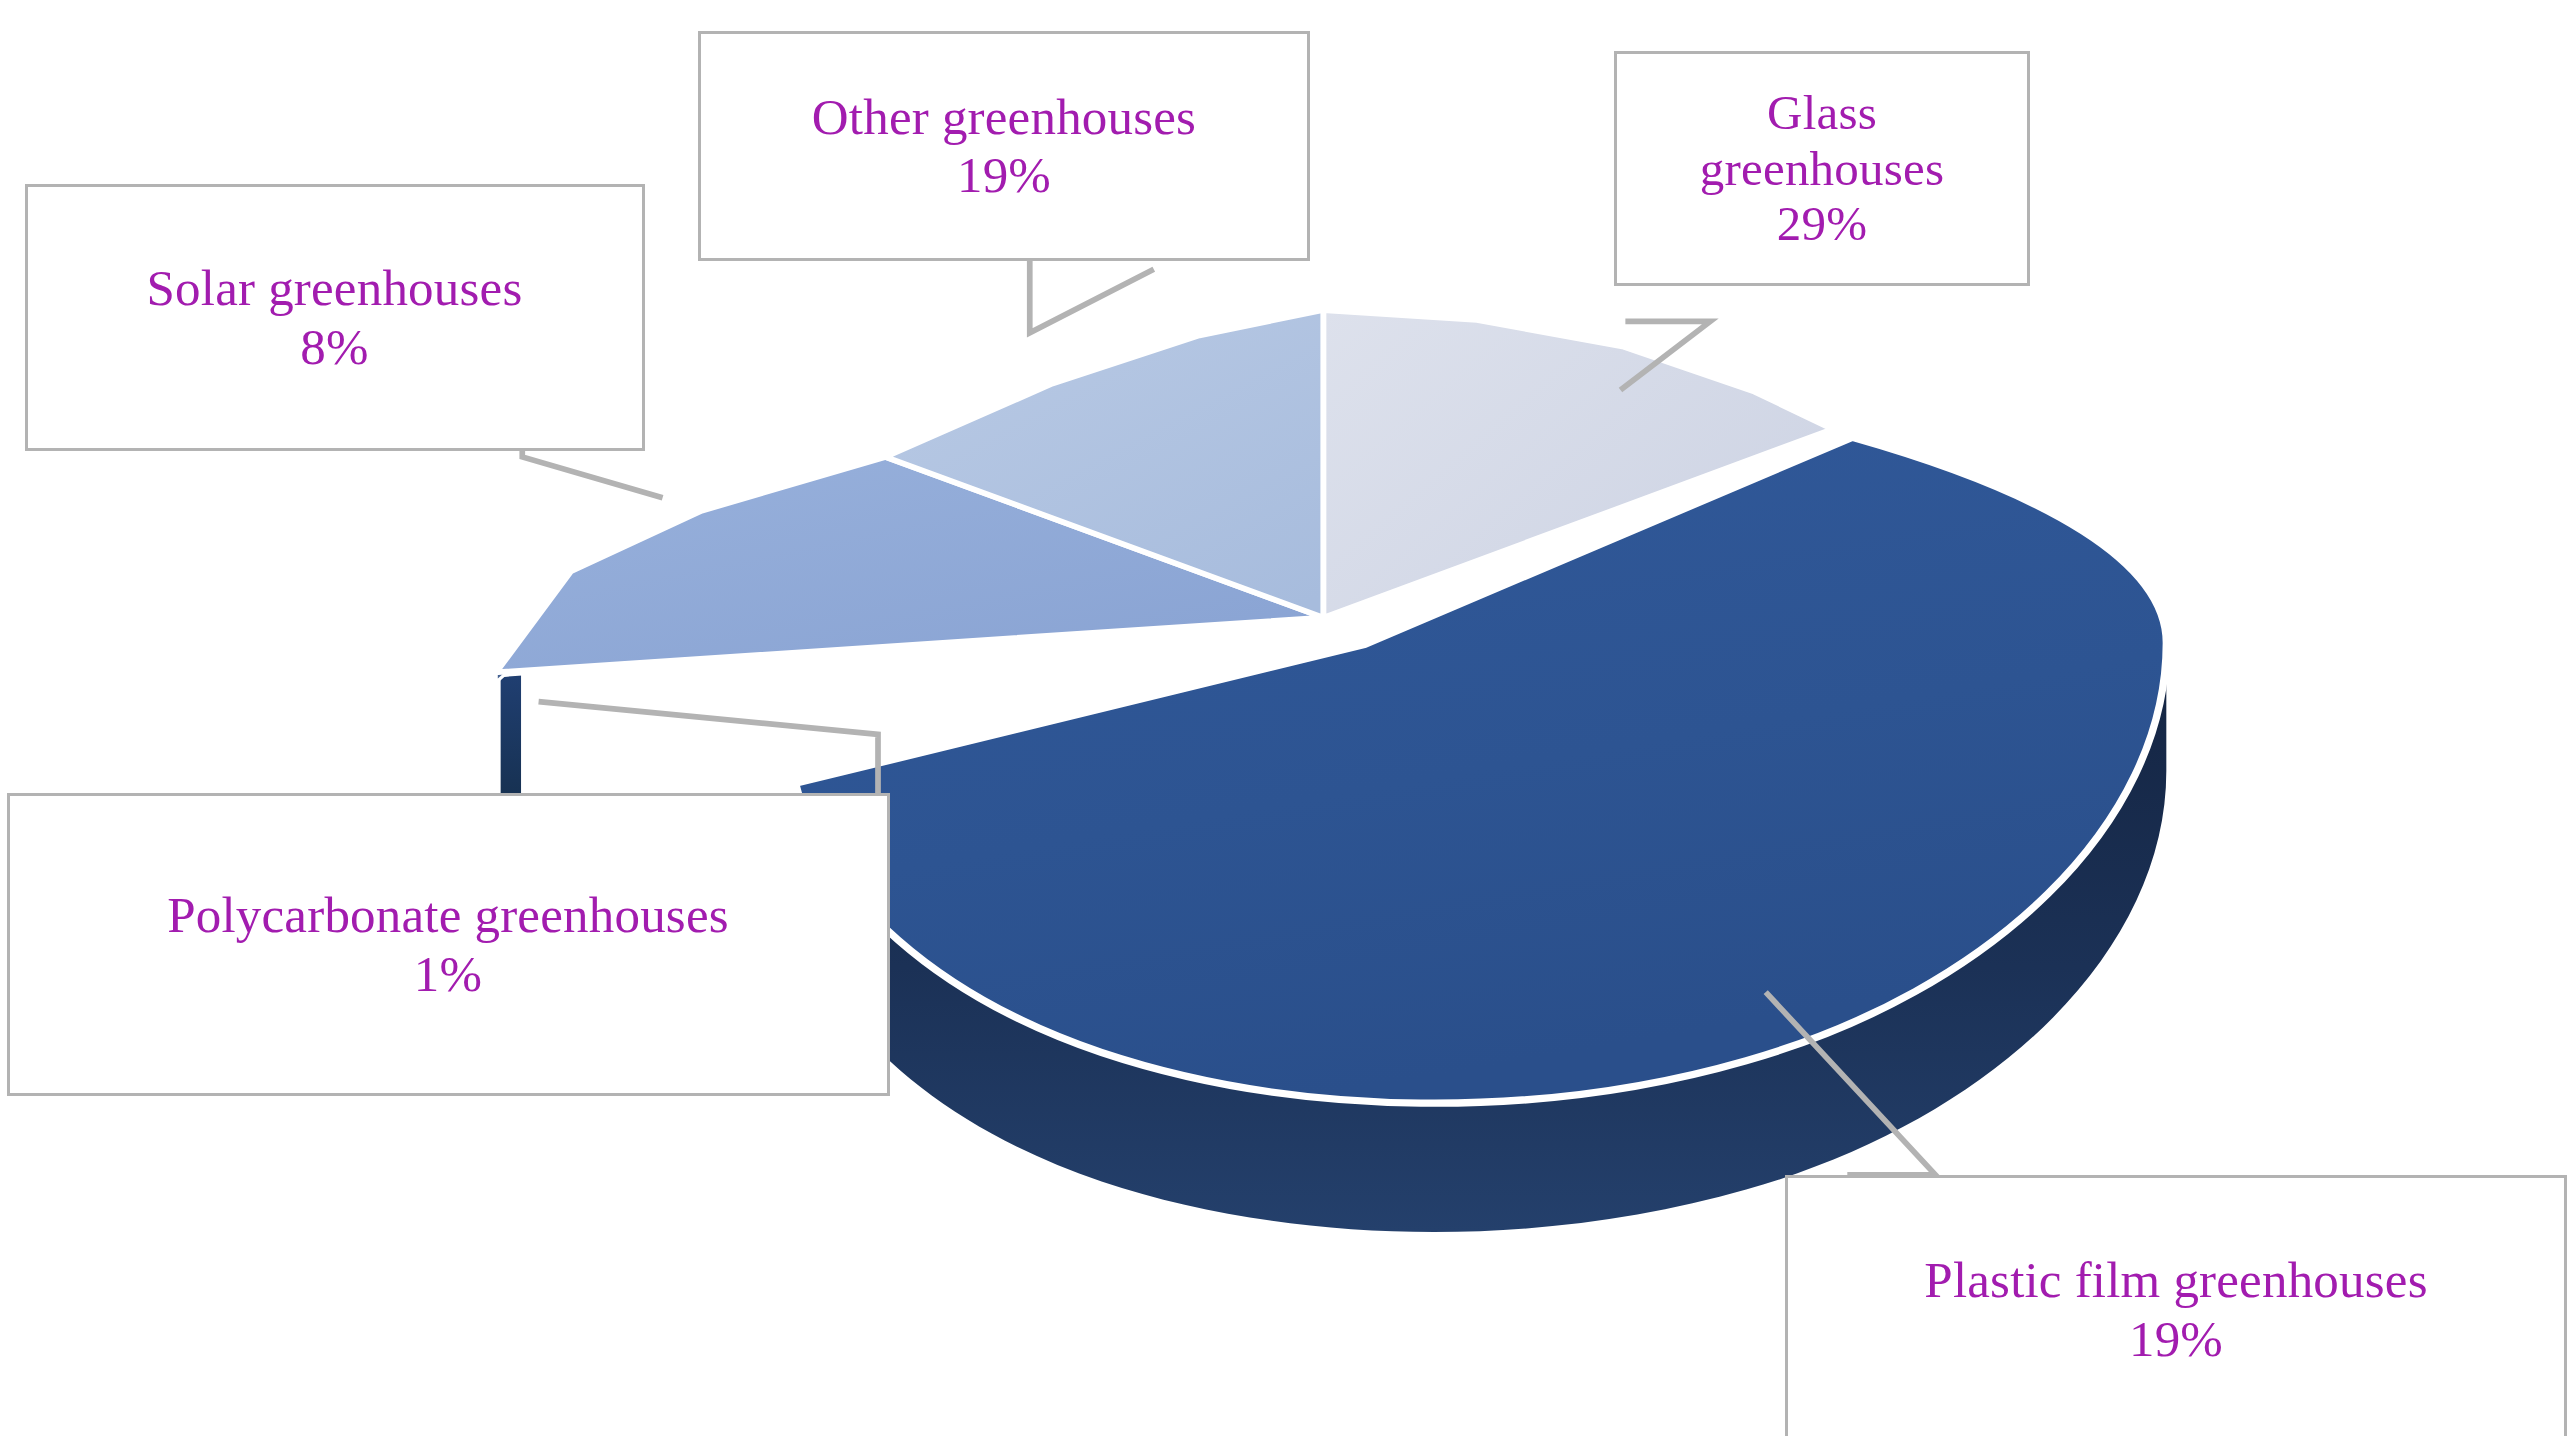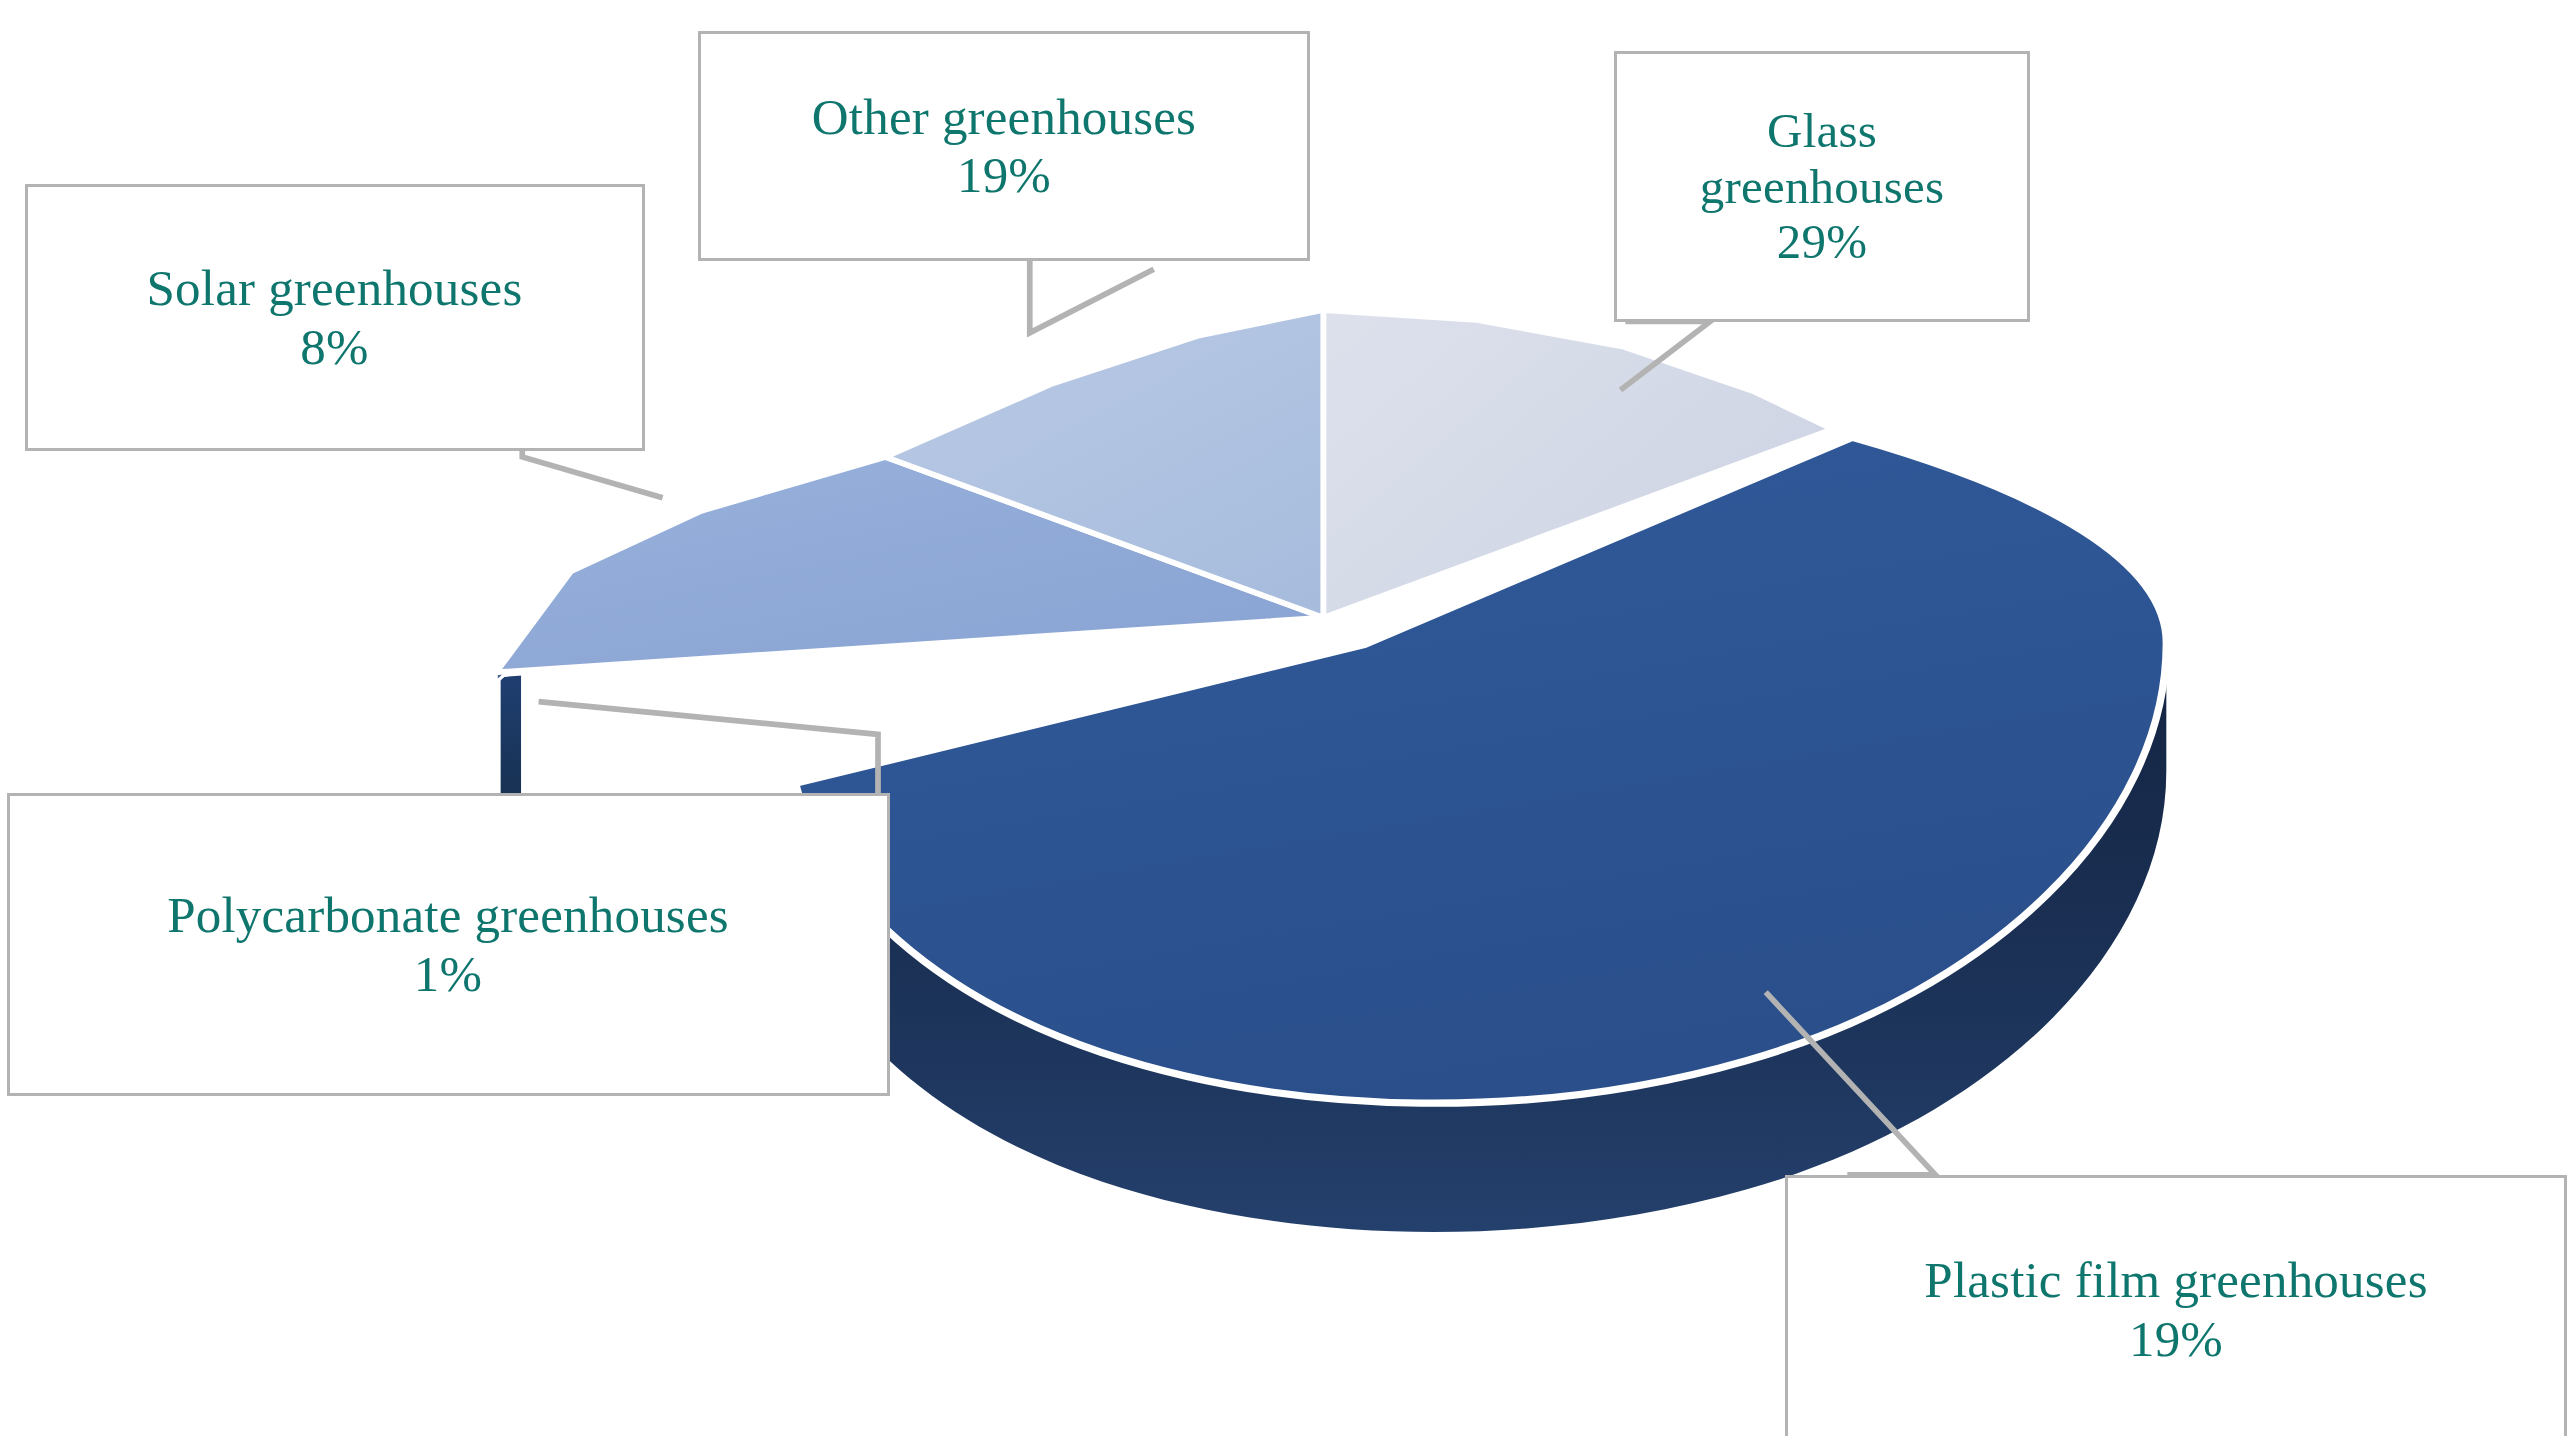--- a/index.html
+++ b/index.html
@@ -29,33 +29,33 @@
   .callout {
     position: absolute;
     box-sizing: border-box;
     background: #ffffff;
     border: 3.3px solid #b3b3b3;
     display: flex;
     flex-direction: column;
     align-items: center;
     justify-content: center;
     text-align: center;
-    color: #0f766e;
+    color: #a21caf;
     font-size: 51px;
     line-height: 1.14;
     letter-spacing: 0.2px;
     z-index: 5;
   }
   .callout .cl-name { display: block; white-space: pre-line; }
   .callout .cl-pct  { display: block; }
 
   
   #callout-solar        { left: 24.5px;   top: 184px;  width: 620px;  height: 267px; }
   #callout-other        { left: 698px;  top: 31px;   width: 612px;  height: 230px; }
-  #callout-glass        { left: 1614px; top: 51px;   width: 416px;  height: 271px;
+  #callout-glass        { left: 1614px; top: 51px;   width: 416px;  height: 235px;
                           font-size: 49px; }
   #callout-poly         { left: 6.5px;    top: 793px;  width: 883px; height: 303px; }
   #callout-plastic      { left: 1785px; top: 1175px; width: 782px;  height: 269px; }
 </style>
 </head>
 <body style="background: rgb(255, 255, 255);">
 
 <div id="stage">
 
   <svg id="pie-svg" viewBox="0 0 3157 1760">

